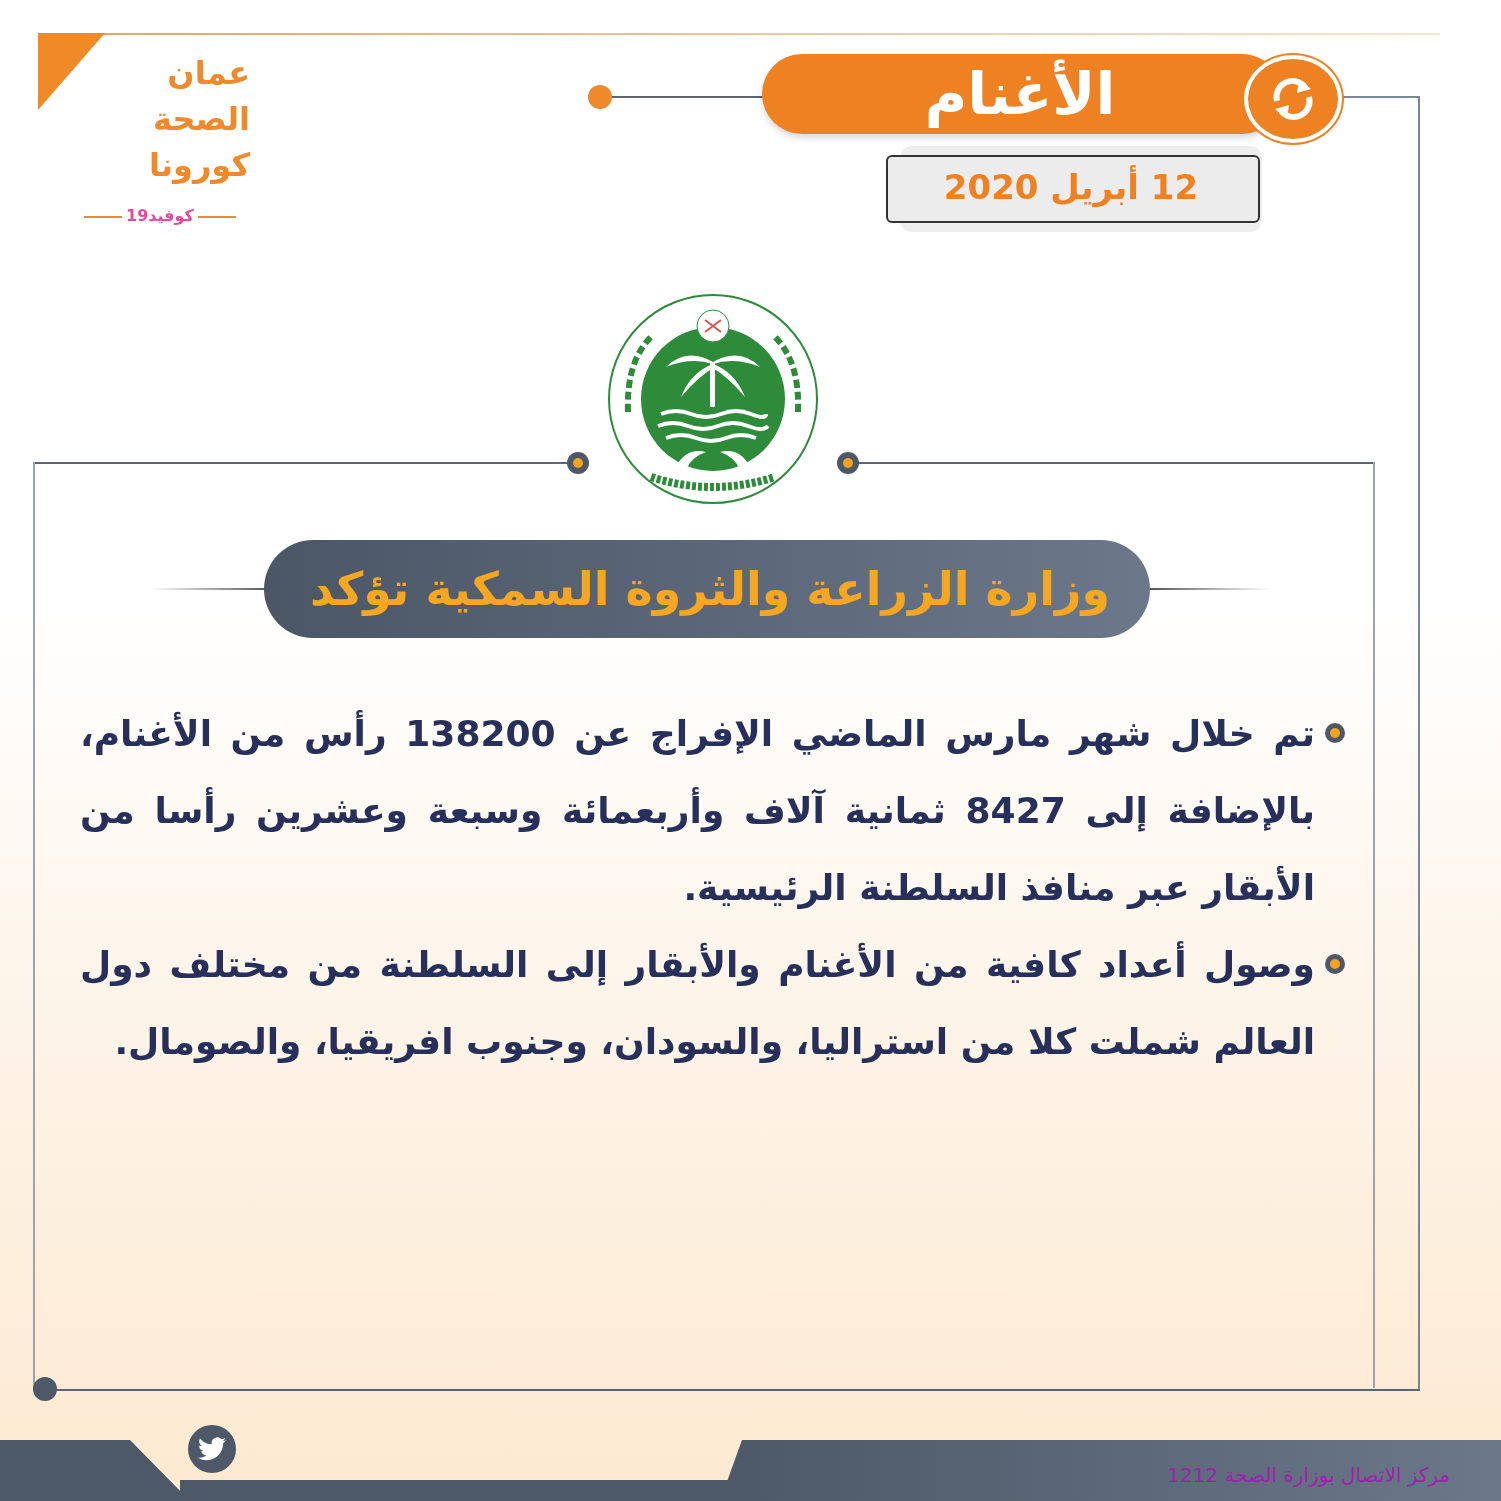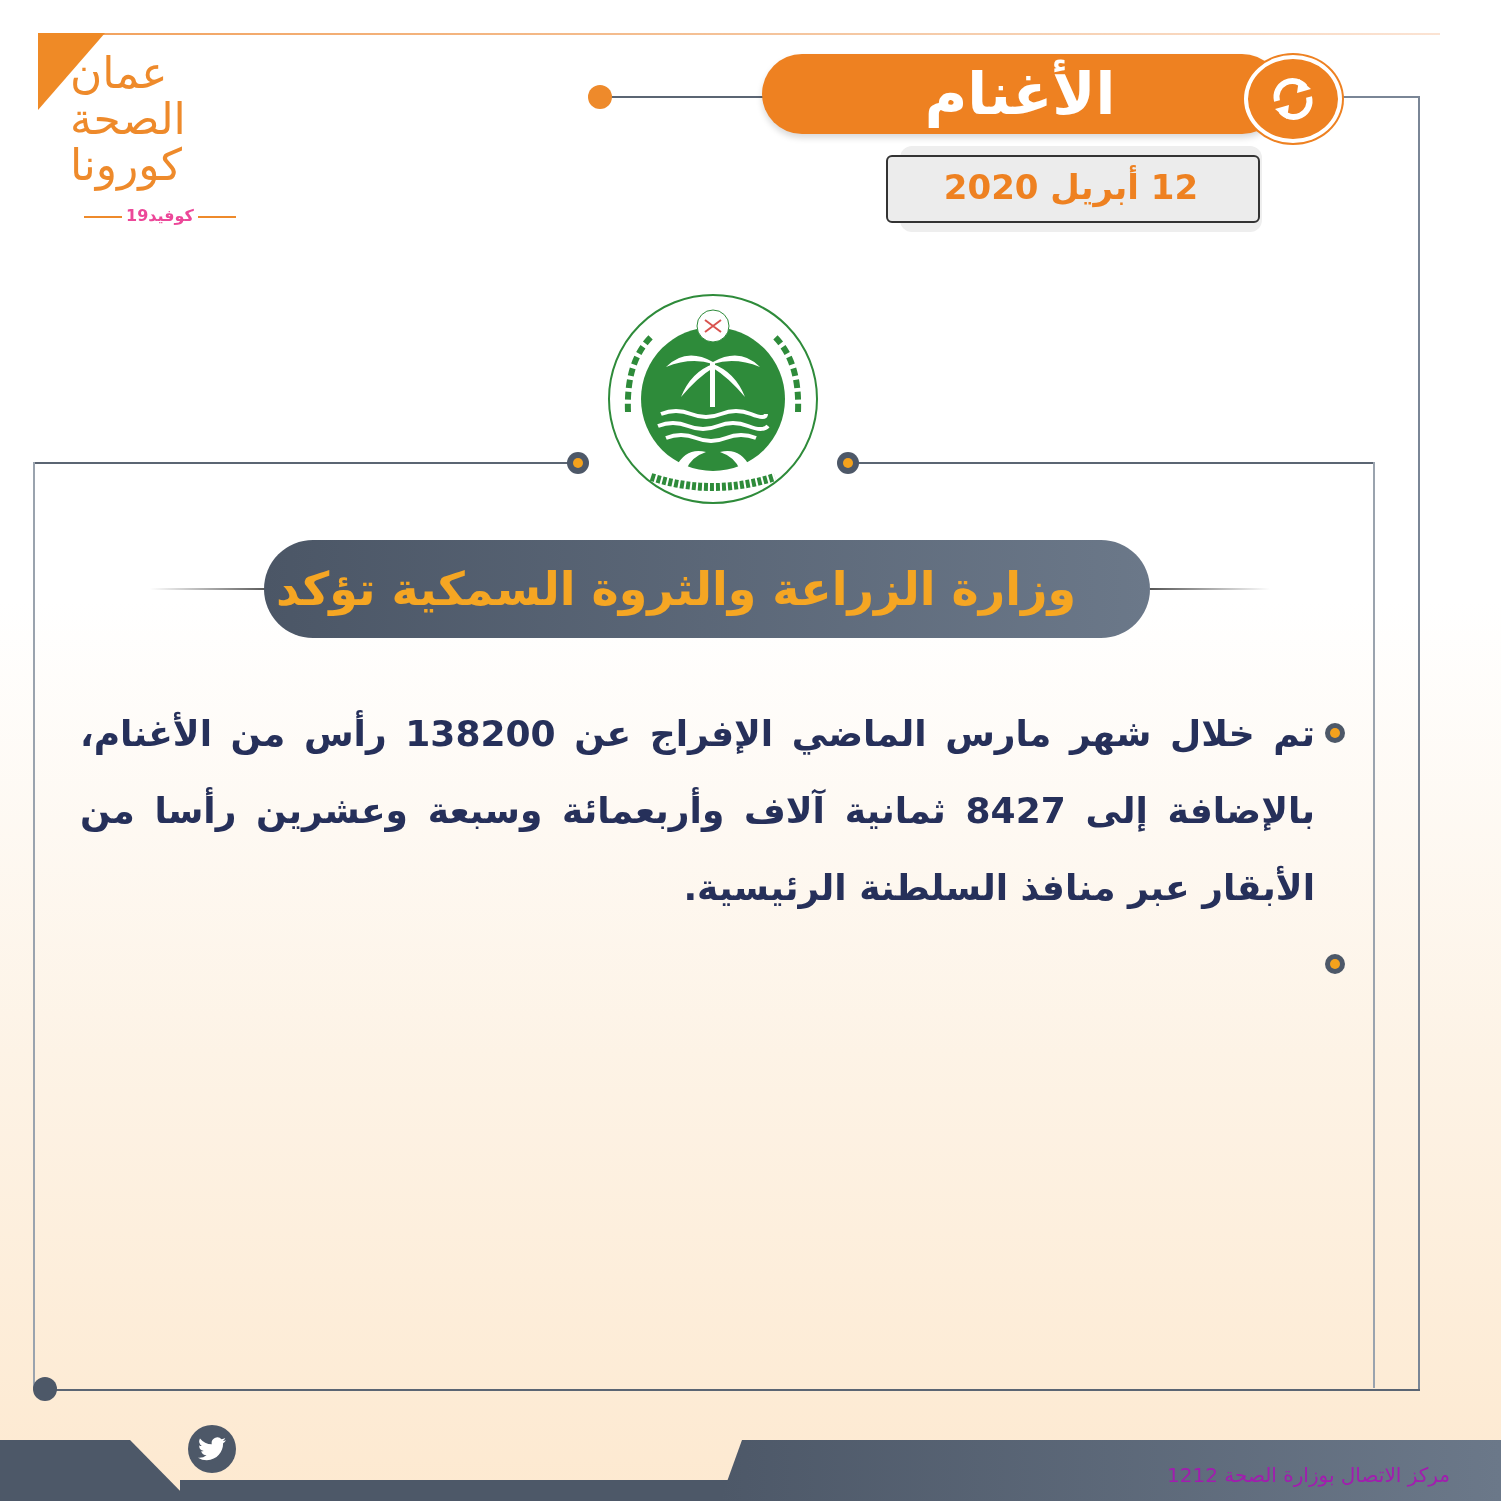--- a/index.html
+++ b/index.html
@@ -5,22 +5,22 @@
   html, body { margin: 0; padding: 0; }
   body {
     width: 1501px; height: 1501px; position: relative; overflow: hidden;
     font-family: "DejaVu Sans", sans-serif;
     background: linear-gradient(180deg, #ffffff 0%, #ffffff 40%, #fdf3e6 70%, #fde9d0 100%);
   }
   .top-line { position: absolute; left: 40px; top: 33px; width: 1400px; height: 2px;
     background: linear-gradient(90deg, #f2a05a, #f5c9a5 60%, #fbe3d3); }
   .logo-tri { position: absolute; left: 38px; top: 33px; width: 0; height: 0;
     border-top: 77px solid #ef8a26; border-right: 67px solid transparent; }
-  .logo-text { position: absolute; left: 70px; top: 50px; width: 180px; text-align: left;
-    color: #ee8a2b; font-weight: normal; font-size: 44px; line-height: 46px; direction: rtl; }
+  .logo-text { position: absolute; left: 70px; top: 50px; width: 180px; text-align: right;
+    color: #ee8a2b; font-weight: bold; font-size: 32px; line-height: 46px; direction: rtl; }
   .logo-sub { position: absolute; left: 70px; top: 206px; width: 180px; text-align: center;
     color: #ec4899; font-size: 16px; font-weight: bold; direction: rtl; }
   .logo-sub::before, .logo-sub::after { content: ""; display: inline-block; width: 38px; height: 2px;
     background: #ee8a2b; vertical-align: middle; margin: 0 4px; }
 
   .title-line { position: absolute; left: 600px; top: 96px; width: 180px; height: 2px; background: #5b6573; }
   .title-dot { position: absolute; left: 588px; top: 85px; width: 24px; height: 24px; border-radius: 50%; background: #ee8a2b; }
   .frame-right-top { position: absolute; left: 1330px; top: 96px; width: 90px; height: 2px; background: #7a8696; }
   .frame-right-v { position: absolute; left: 1418px; top: 96px; width: 2px; height: 1294px; background: #7a8696; }
   .title-pill { position: absolute; left: 762px; top: 54px; width: 520px; height: 80px; border-radius: 40px;
@@ -40,22 +40,22 @@
   .frame-left-v { position: absolute; left: 33px; top: 462px; width: 2px; height: 926px; background: #9aa3ae; }
   .frame-right-h2 { position: absolute; left: 848px; top: 462px; width: 527px; height: 2px; background: #5b6573; }
   .frame-right-v2 { position: absolute; left: 1373px; top: 462px; width: 2px; height: 926px; background: #9aa3ae; }
   .node { position: absolute; width: 22px; height: 22px; border-radius: 50%; background: #4d5868; }
   .node::after { content: ""; position: absolute; left: 6px; top: 6px; width: 10px; height: 10px; border-radius: 50%; background: #f5a21c; }
 
   .heading-line-l { position: absolute; left: 150px; top: 588px; width: 120px; height: 2px; background: linear-gradient(90deg, #fff, #555); }
   .heading-line-r { position: absolute; left: 1150px; top: 588px; width: 120px; height: 2px; background: linear-gradient(90deg, #555, #fff); }
   .heading-pill { position: absolute; left: 264px; top: 540px; width: 886px; height: 98px; border-radius: 49px;
     background: linear-gradient(90deg, #4b5666, #6b7889); }
-  .heading-text { position: absolute; left: 276px; top: 540px; width: 886px; height: 98px; line-height: 98px;
-    text-align: left; color: #f5a623; font-size: 46px; font-weight: bold; direction: rtl; }
+  .heading-text { position: absolute; left: 267px; top: 540px; width: 886px; height: 98px; line-height: 98px;
+    text-align: center; color: #f5a623; font-size: 46px; font-weight: bold; direction: rtl; }
 
   .bullets { position: absolute; left: 80px; top: 695px; width: 1235px; direction: rtl; }
   .bullet { position: relative; color: #26305a; font-size: 36px; font-weight: bold; line-height: 77px; text-align: justify; }
   .bullet-dot { position: absolute; right: -30px; top: 28px; width: 20px; height: 20px; border-radius: 50%; background: #4d5868; }
   .bullet-dot::after { content: ""; position: absolute; left: 5px; top: 5px; width: 10px; height: 10px; border-radius: 50%; background: #f5a21c; }
 
   .bottom-line { position: absolute; left: 44px; top: 1389px; width: 1376px; height: 2px; background: #5b6573; }
   .bottom-node { position: absolute; left: 33px; top: 1377px; width: 24px; height: 24px; border-radius: 50%; background: #4d5868; }
 
   .footer-left { position: absolute; left: 0; top: 1440px; width: 190px; height: 61px; background: #4d5868;
@@ -126,20 +126,21 @@
 <div class="heading-pill"></div>
 <div class="heading-text">وزارة الزراعة والثروة السمكية تؤكد</div>
 
 <div class="bullets">
   <div class="bullet">
     <span class="bullet-dot"></span>
     <span>تم خلال شهر مارس الماضي الإفراج عن 138200 رأس من الأغنام، بالإضافة إلى 8427 ثمانية آلاف وأربعمائة وسبعة وعشرين رأسا من الأبقار عبر منافذ السلطنة الرئيسية.</span>
   </div>
   <div class="bullet">
     <span class="bullet-dot"></span>
+    <span>وصول أعداد كافية من الأغنام والأبقار إلى السلطنة من مختلف دول العالم شملت كلا من استراليا، والسودان، وجنوب افريقيا، والصومال.</span>
   </div>
 </div>
 
 <div class="bottom-line"></div>
 <div class="bottom-node"></div>
 
 <div class="footer-left"></div>
 <div class="footer-mid"></div>
 <div class="footer-right"></div>
 <div class="twitter">

